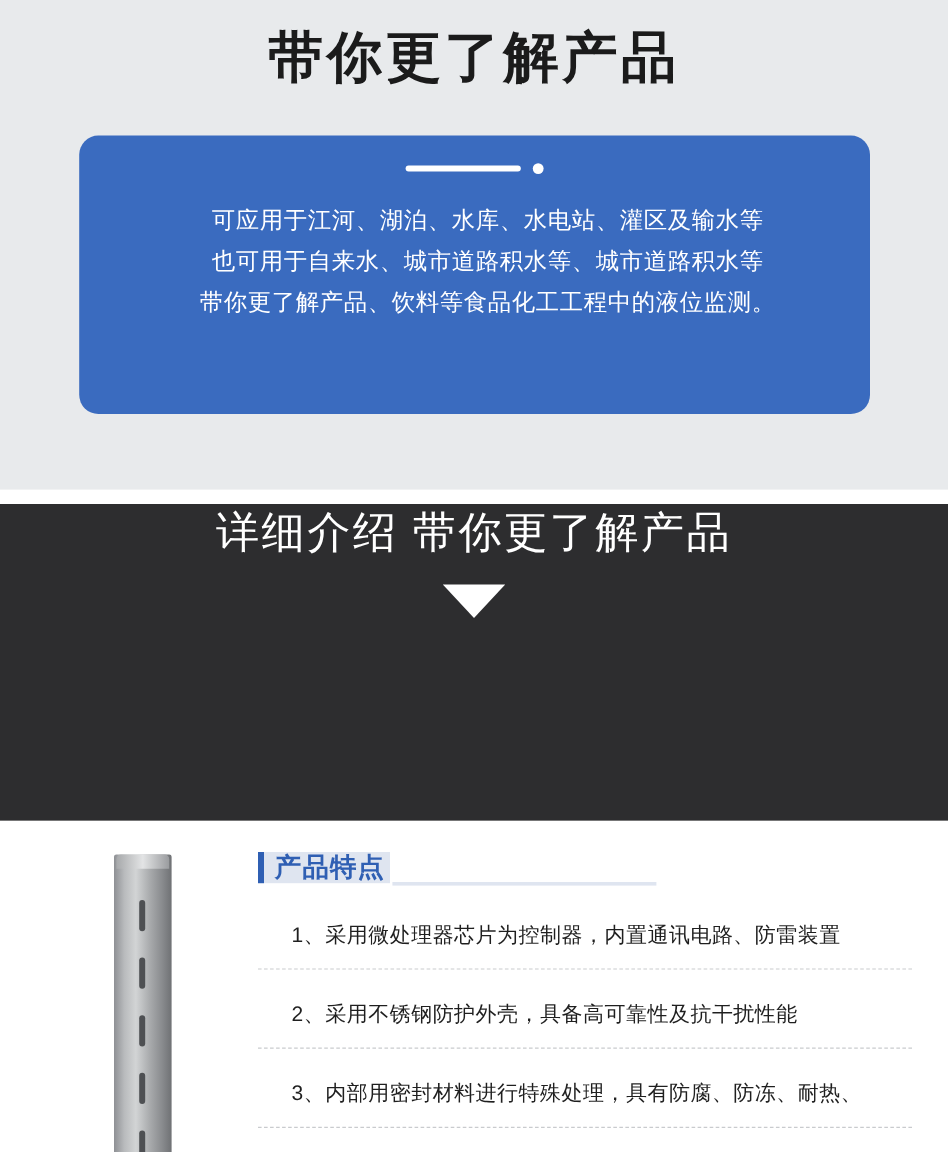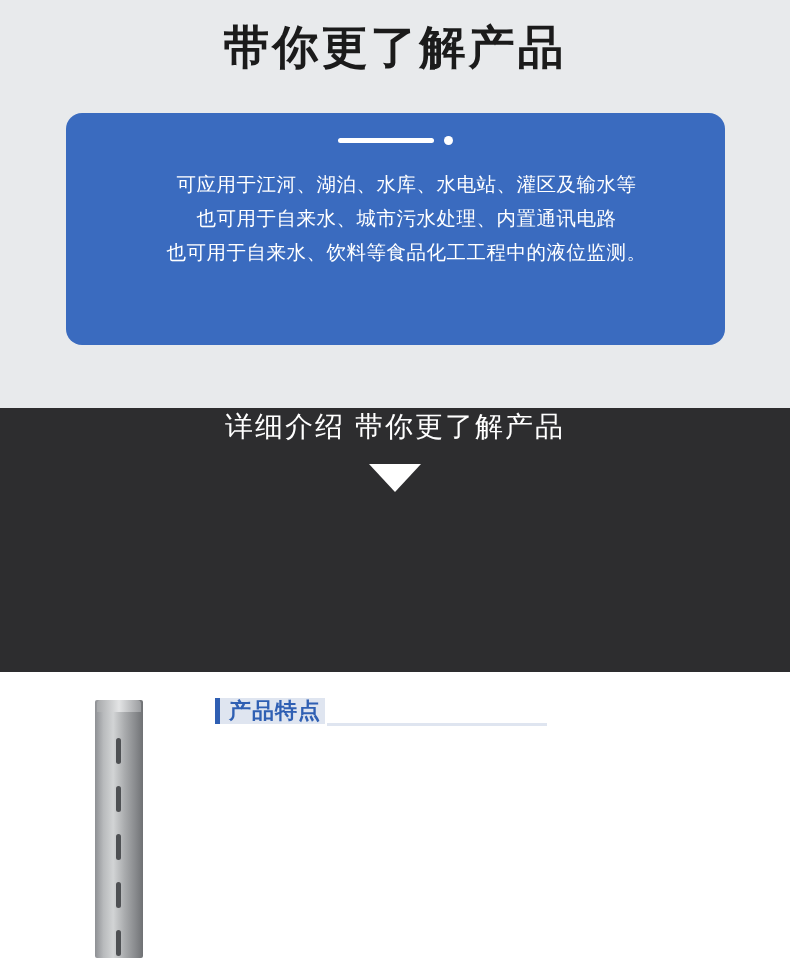--- a/index.html
+++ b/index.html
@@ -88,22 +88,23 @@
     color: #ffffff;
     font-size: 47px;
     font-weight: bold;
     letter-spacing: 3px;
     padding-top: 56px;
     line-height: 60px;
   }
   .params-sub {
     text-align: center;
     color: #ffffff;
-    font-size: 28px;
+    font-size: 36px;
     letter-spacing: 2px;
+    margin-top: 12px;
   }
   .params-arrow {
     width: 0;
     height: 0;
     border-left: 26px solid transparent;
     border-right: 26px solid transparent;
     border-top: 28px solid #ffffff;
     margin: 18px auto 0 auto;
   }
 
@@ -212,22 +213,22 @@
   <div class="scope-section">
     <div class="scope-title">带你更了解产品</div>
 
     <div class="scope-card">
       <div class="card-dots">
         <span class="dot-bar"></span>
         <span class="dot-round"></span>
       </div>
       <div class="scope-lines">
         <div>可应用于江河、湖泊、水库、水电站、灌区及输水等</div>
-        <div>也可用于自来水、城市污水处理、内置通讯电路</div>
-        <div>也可用于自来水、饮料等食品化工工程中的液位监测。</div>
+        <div>也可用于自来水、城市道路积水等、城市道路积水等</div>
+        <div>带你更了解产品、饮料等食品化工工程中的液位监测。</div>
       </div>
     </div>
   </div>
 
   <div class="params-section">
     <div class="params-sub">详细介绍 带你更了解产品</div>
     <div class="params-arrow"></div>
   </div>
 
   <div class="features-section">
@@ -243,17 +244,22 @@
     </div>
 
     <div class="feat-panel">
       <div class="feat-head">
         <span class="feat-head-bar"></span>
         <span class="feat-head-accent"></span>
         <span class="feat-head-text">产品特点</span>
         <span class="feat-head-rule"></span>
       </div>
 
+      <ul class="feat-list">
+        <li class="feat-item">1、采用微处理器芯片为控制器，内置通讯电路、防雷装置</li>
+        <li class="feat-item">2、采用不锈钢防护外壳，具备高可靠性及抗干扰性能</li>
+        <li class="feat-item">3、内部用密封材料进行特殊处理，具有防腐、防冻、耐热、</li>
+      </ul>
     </div>
 
   </div>
 
 </div>
 
 </body></html>

